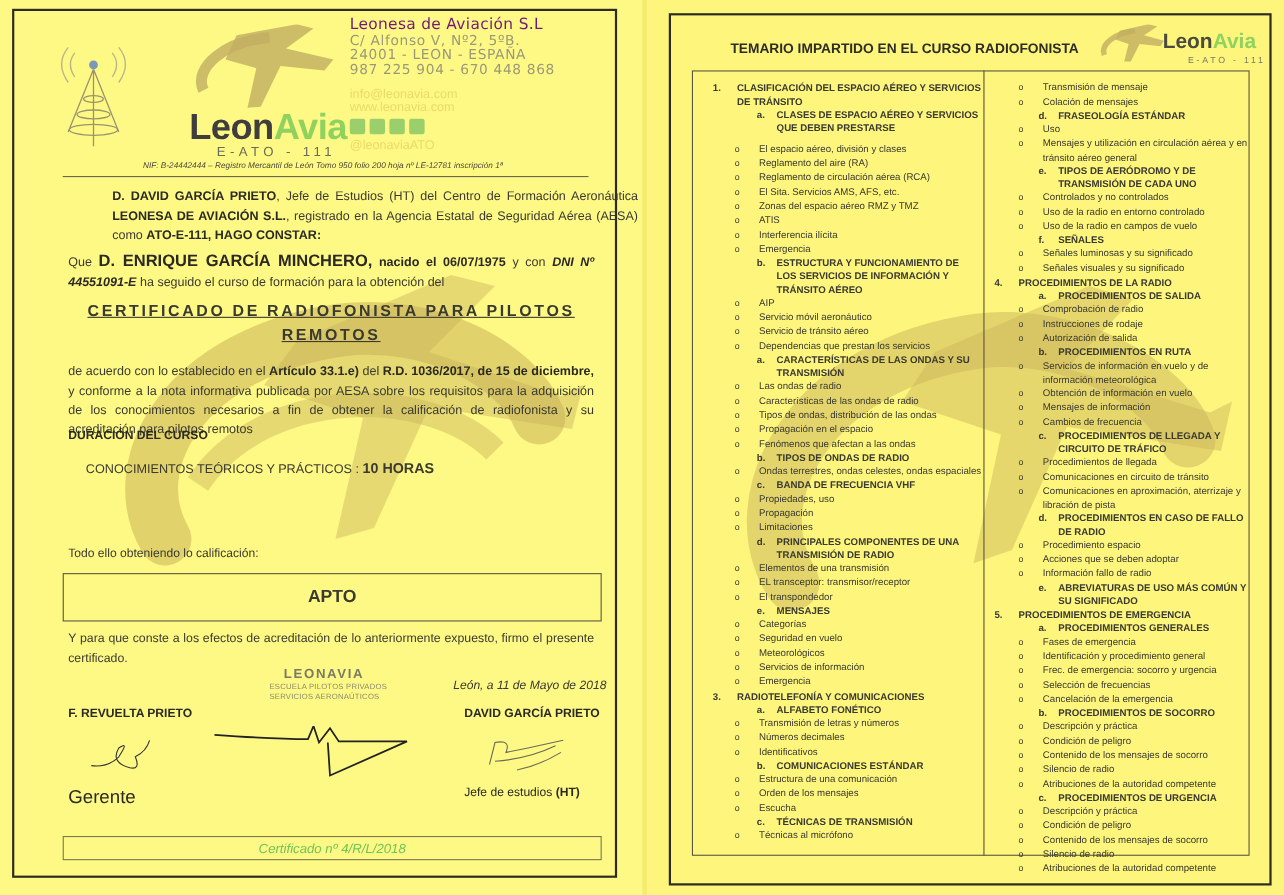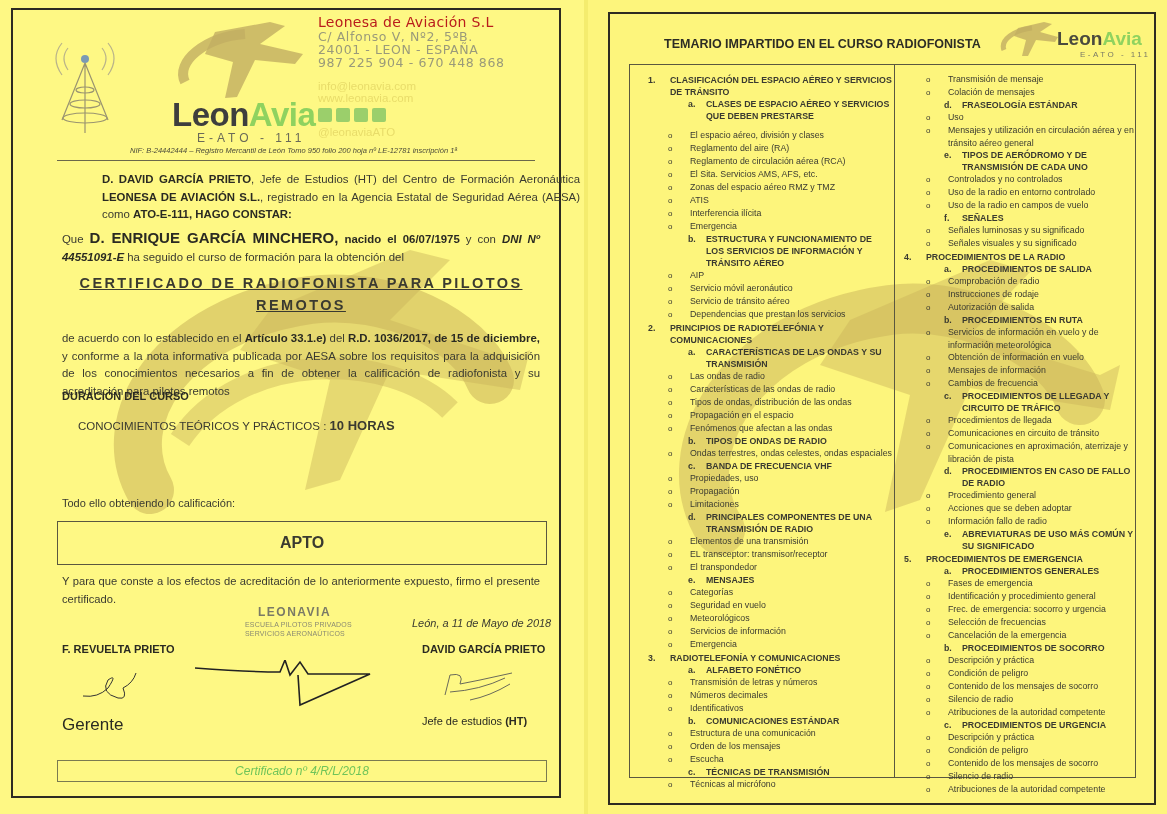--- a/index.html
+++ b/index.html
@@ -15,21 +15,21 @@
   .gutter { position:absolute; left:584px; top:0; width:6px; height:814px; background:#f4ec6e; }
 
   
   .lframe { position:absolute; left:11px; top:8px; width:550px; height:790px; border:2px solid #2d2b22; box-sizing:border-box; }
   .rframe { position:absolute; left:608px; top:12px; width:548px; height:793px; border:2px solid #2d2b22; box-sizing:border-box; }
 
   .abs { position:absolute; }
   .watermark { position:absolute; pointer-events:none; }
 
   
-  .company-name { left:318px; top:14px; font-family:"DejaVu Sans", sans-serif; font-size:14px; color:#b91c1c; letter-spacing:0.3px; }
+  .company-name { left:318px; top:14px; font-family:"DejaVu Sans", sans-serif; font-size:14px; color:#701a75; letter-spacing:0.3px; }
   .addr { left:318px; font-family:"DejaVu Sans", sans-serif; font-size:12.5px; color:#9a9a7a; letter-spacing:0.6px; line-height:14px; }
   .weblink { left:318px; font-size:11.5px; color:#e8dc6a; }
   .handle { left:318px; top:126px; font-size:11.5px; color:#e8dc6a; }
   .social { left:318px; top:108px; display:flex; gap:4px; }
   .social span { width:14px; height:14px; background:#9bcf6b; border-radius:2px; display:inline-block; }
   .brand { left:172px; top:96px; font-size:33px; font-weight:bold; letter-spacing:-0.5px; }
   .brand .leon { color:#3e3e3e; }
   .brand .avia { color:#8fd25f; }
   .ato { left:197px; top:131px; font-size:12px; letter-spacing:4px; color:#6a6a58; }
   .nif { left:130px; top:146px; font-size:7.5px; font-style:italic; color:#4a4a3a; }
@@ -215,21 +215,20 @@
     <div class="row l3"><span class="bul">o</span><span>El Sita. Servicios AMS, AFS, etc.</span></div>
     <div class="row l3"><span class="bul">o</span><span>Zonas del espacio aéreo RMZ y TMZ</span></div>
     <div class="row l3"><span class="bul">o</span><span>ATIS</span></div>
     <div class="row l3"><span class="bul">o</span><span>Interferencia ilícita</span></div>
     <div class="row l3"><span class="bul">o</span><span>Emergencia</span></div>
     <div class="row l2"><span class="let">b.</span><span>ESTRUCTURA Y FUNCIONAMIENTO DE LOS SERVICIOS DE INFORMACIÓN Y TRÁNSITO AÉREO</span></div>
     <div class="row l3"><span class="bul">o</span><span>AIP</span></div>
     <div class="row l3"><span class="bul">o</span><span>Servicio móvil aeronáutico</span></div>
     <div class="row l3"><span class="bul">o</span><span>Servicio de tránsito aéreo</span></div>
     <div class="row l3"><span class="bul">o</span><span>Dependencias que prestan los servicios</span></div>
-    <div class="row l1"><span class="num">2.</span><span>PRINCIPIOS DE RADIOTELEFÓNIA Y COMUNICACIONES</span></div>
     <div class="row l2"><span class="let">a.</span><span>CARACTERÍSTICAS DE LAS ONDAS Y SU TRANSMISIÓN</span></div>
     <div class="row l3"><span class="bul">o</span><span>Las ondas de radio</span></div>
     <div class="row l3"><span class="bul">o</span><span>Características de las ondas de radio</span></div>
     <div class="row l3"><span class="bul">o</span><span>Tipos de ondas, distribución de las ondas</span></div>
     <div class="row l3"><span class="bul">o</span><span>Propagación en el espacio</span></div>
     <div class="row l3"><span class="bul">o</span><span>Fenómenos que afectan a las ondas</span></div>
     <div class="row l2"><span class="let">b.</span><span>TIPOS DE ONDAS DE RADIO</span></div>
     <div class="row l3"><span class="bul">o</span><span>Ondas terrestres, ondas celestes, ondas espaciales</span></div>
     <div class="row l2"><span class="let">c.</span><span>BANDA DE FRECUENCIA VHF</span></div>
     <div class="row l3"><span class="bul">o</span><span>Propiedades, uso</span></div>
@@ -278,21 +277,21 @@
     <div class="row l2"><span class="let">b.</span><span>PROCEDIMIENTOS EN RUTA</span></div>
     <div class="row l3"><span class="bul">o</span><span>Servicios de información en vuelo y de información meteorológica</span></div>
     <div class="row l3"><span class="bul">o</span><span>Obtención de información en vuelo</span></div>
     <div class="row l3"><span class="bul">o</span><span>Mensajes de información</span></div>
     <div class="row l3"><span class="bul">o</span><span>Cambios de frecuencia</span></div>
     <div class="row l2"><span class="let">c.</span><span>PROCEDIMIENTOS DE LLEGADA Y CIRCUITO DE TRÁFICO</span></div>
     <div class="row l3"><span class="bul">o</span><span>Procedimientos de llegada</span></div>
     <div class="row l3"><span class="bul">o</span><span>Comunicaciones en circuito de tránsito</span></div>
     <div class="row l3"><span class="bul">o</span><span>Comunicaciones en aproximación, aterrizaje y libración de pista</span></div>
     <div class="row l2"><span class="let">d.</span><span>PROCEDIMIENTOS EN CASO DE FALLO DE RADIO</span></div>
-    <div class="row l3"><span class="bul">o</span><span>Procedimiento general</span></div>
+    <div class="row l3"><span class="bul">o</span><span>Procedimiento espacio</span></div>
     <div class="row l3"><span class="bul">o</span><span>Acciones que se deben adoptar</span></div>
     <div class="row l3"><span class="bul">o</span><span>Información fallo de radio</span></div>
     <div class="row l2"><span class="let">e.</span><span>ABREVIATURAS DE USO MÁS COMÚN Y SU SIGNIFICADO</span></div>
     <div class="row l1"><span class="num">5.</span><span>PROCEDIMIENTOS DE EMERGENCIA</span></div>
     <div class="row l2"><span class="let">a.</span><span>PROCEDIMIENTOS GENERALES</span></div>
     <div class="row l3"><span class="bul">o</span><span>Fases de emergencia</span></div>
     <div class="row l3"><span class="bul">o</span><span>Identificación y procedimiento general</span></div>
     <div class="row l3"><span class="bul">o</span><span>Frec. de emergencia: socorro y urgencia</span></div>
     <div class="row l3"><span class="bul">o</span><span>Selección de frecuencias</span></div>
     <div class="row l3"><span class="bul">o</span><span>Cancelación de la emergencia</span></div>

